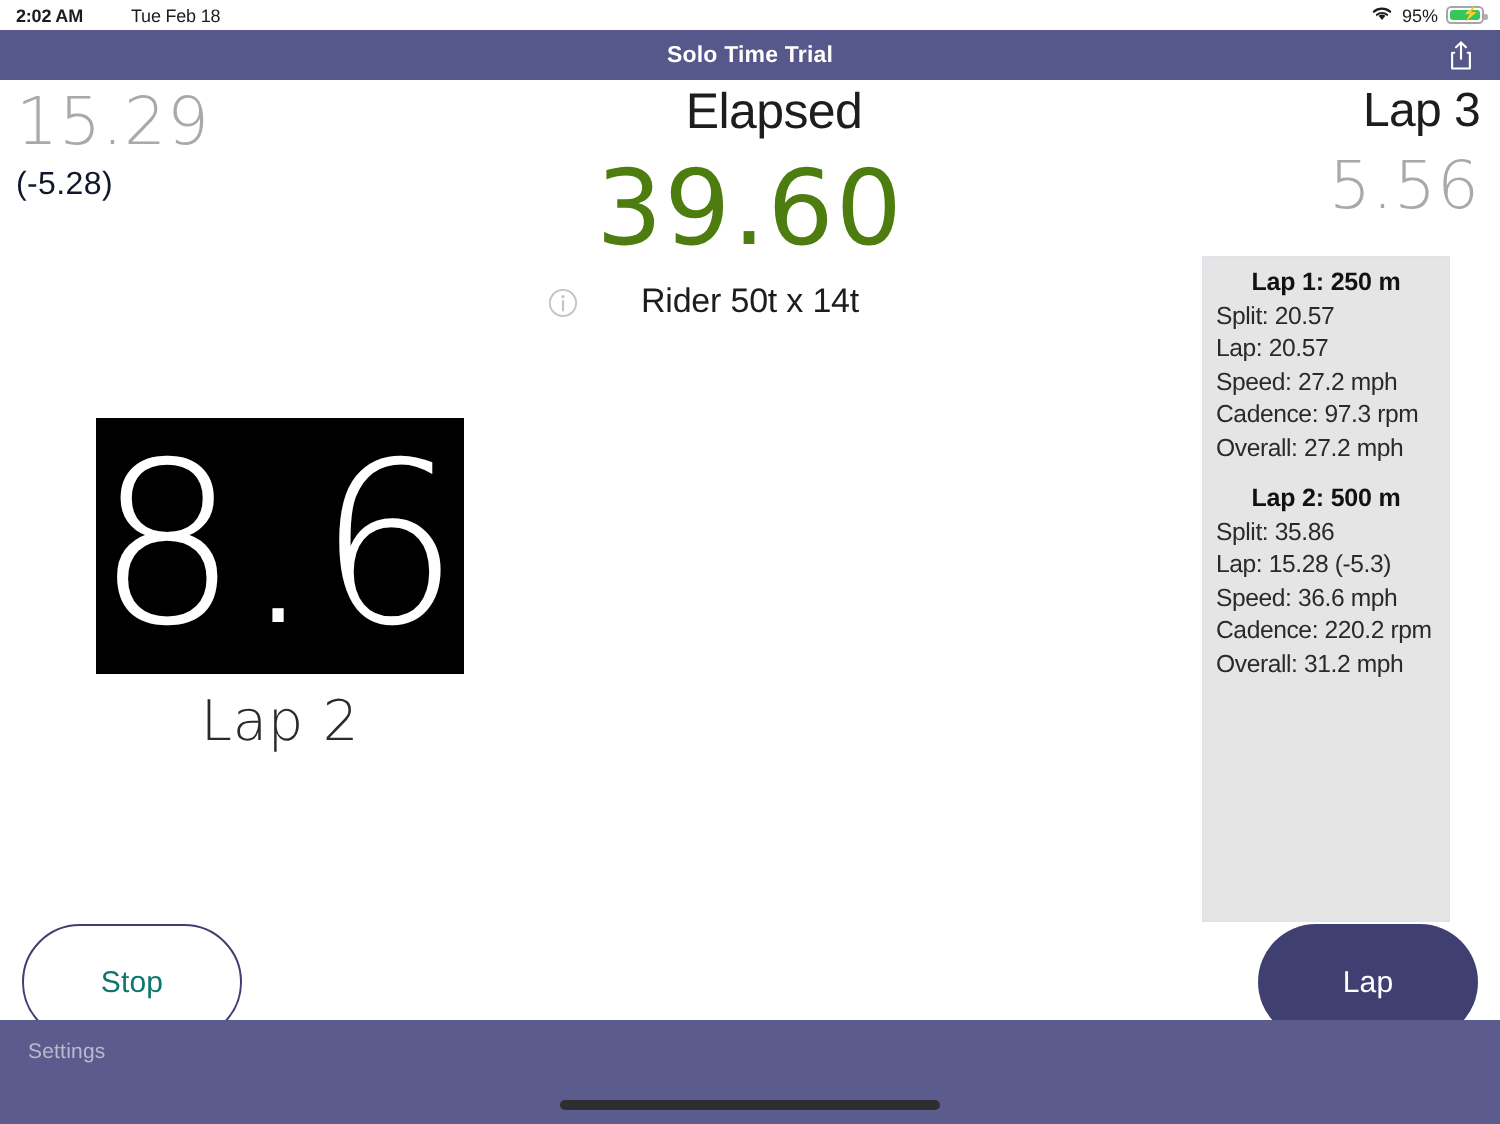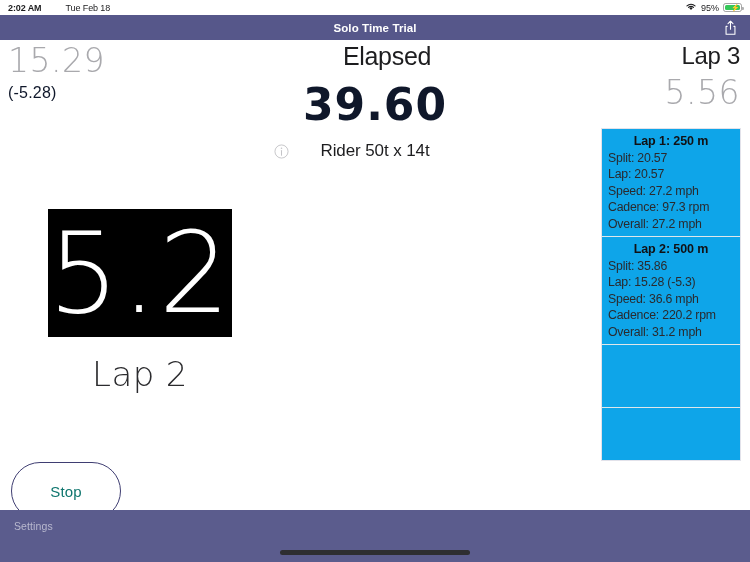--- a/index.html
+++ b/index.html
@@ -133,23 +133,23 @@
   }
   .sub-paren {
     font-size: 16px;
     font-weight: 300;
     color: #0f172a;
     line-height: 22px;
     letter-spacing: 0.2px;
   }
   .elapsed-value {
     font-family: "DejaVu Sans", sans-serif;
-    font-size: 44px;
-    font-weight: 700;
-    color: #0f172a;
+    font-size: 52px;
+    font-weight: 400;
+    color: #4d7c0f;
     line-height: 66px;
     letter-spacing: 1px;
   }
   .rider-row {
     position: relative;
     width: 750px;
     height: 26px;
     display: flex;
     align-items: center;
     justify-content: center;
@@ -186,37 +186,37 @@
   }
   .countdown-num {
     font-family: "DejaVu Sans", sans-serif;
     font-size: 112px;
     font-weight: 100;
     color: #ffffff;
     line-height: 118px;
     letter-spacing: 2px;
   }
   .countdown-label {
-    margin-top: 17px;
+    margin-top: 7px;
     text-align: center;
     font-family: "DejaVu Sans", sans-serif;
-    font-size: 34px;
+    font-size: 28px;
     font-weight: 200;
     color: #2b2b2e;
     letter-spacing: 0.4px;
   }
 
   
   .lap-panel {
     position: absolute;
     left: 601px;
     top: 128px;
-    width: 140px;
+    width: 124px;
     height: 333px;
-    background: #0ea5e9;
+    background: #e5e5e5;
     border: 1px solid #e2e2ea;
     box-sizing: border-box;
     overflow: hidden;
   }
   .lap-entry {
     padding: 3px 6px 4px 6px;
     border-bottom: 1px solid #dfe7ea;
   }
   .lap-entry:last-child { border-bottom: none; }
   .lap-entry-title {
@@ -369,21 +369,21 @@
 
     <div class="col col-right">
       <div class="label-head">Lap 3</div>
       <div class="big-thin">5.56</div>
     </div>
 
   </div>
 
   <div class="countdown-wrap">
     <div class="countdown-box">
-      <span class="countdown-num">5.2</span>
+      <span class="countdown-num">8.6</span>
     </div>
     <div class="countdown-label">Lap 2</div>
   </div>
 
   <div class="lap-panel">
 
     <div class="lap-entry">
       <div class="lap-entry-title">Lap 1: 250 m</div>
       <div class="lap-line">Split: 20.57</div>
       <div class="lap-line">Lap: 20.57</div>
@@ -402,19 +402,22 @@
     </div>
 
     <div class="lap-spacer"></div>
 
   </div>
 
   <div class="stop-btn">
     <span class="stop-btn-label">Stop</span>
   </div>
 
+  <div class="lap-btn">
+    <span class="lap-btn-label">Lap</span>
+  </div>
 
   <div class="bottombar">
     <span class="settings-label">Settings</span>
     <span class="home-indicator"></span>
   </div>
 
 </div>
 
 </body></html>

